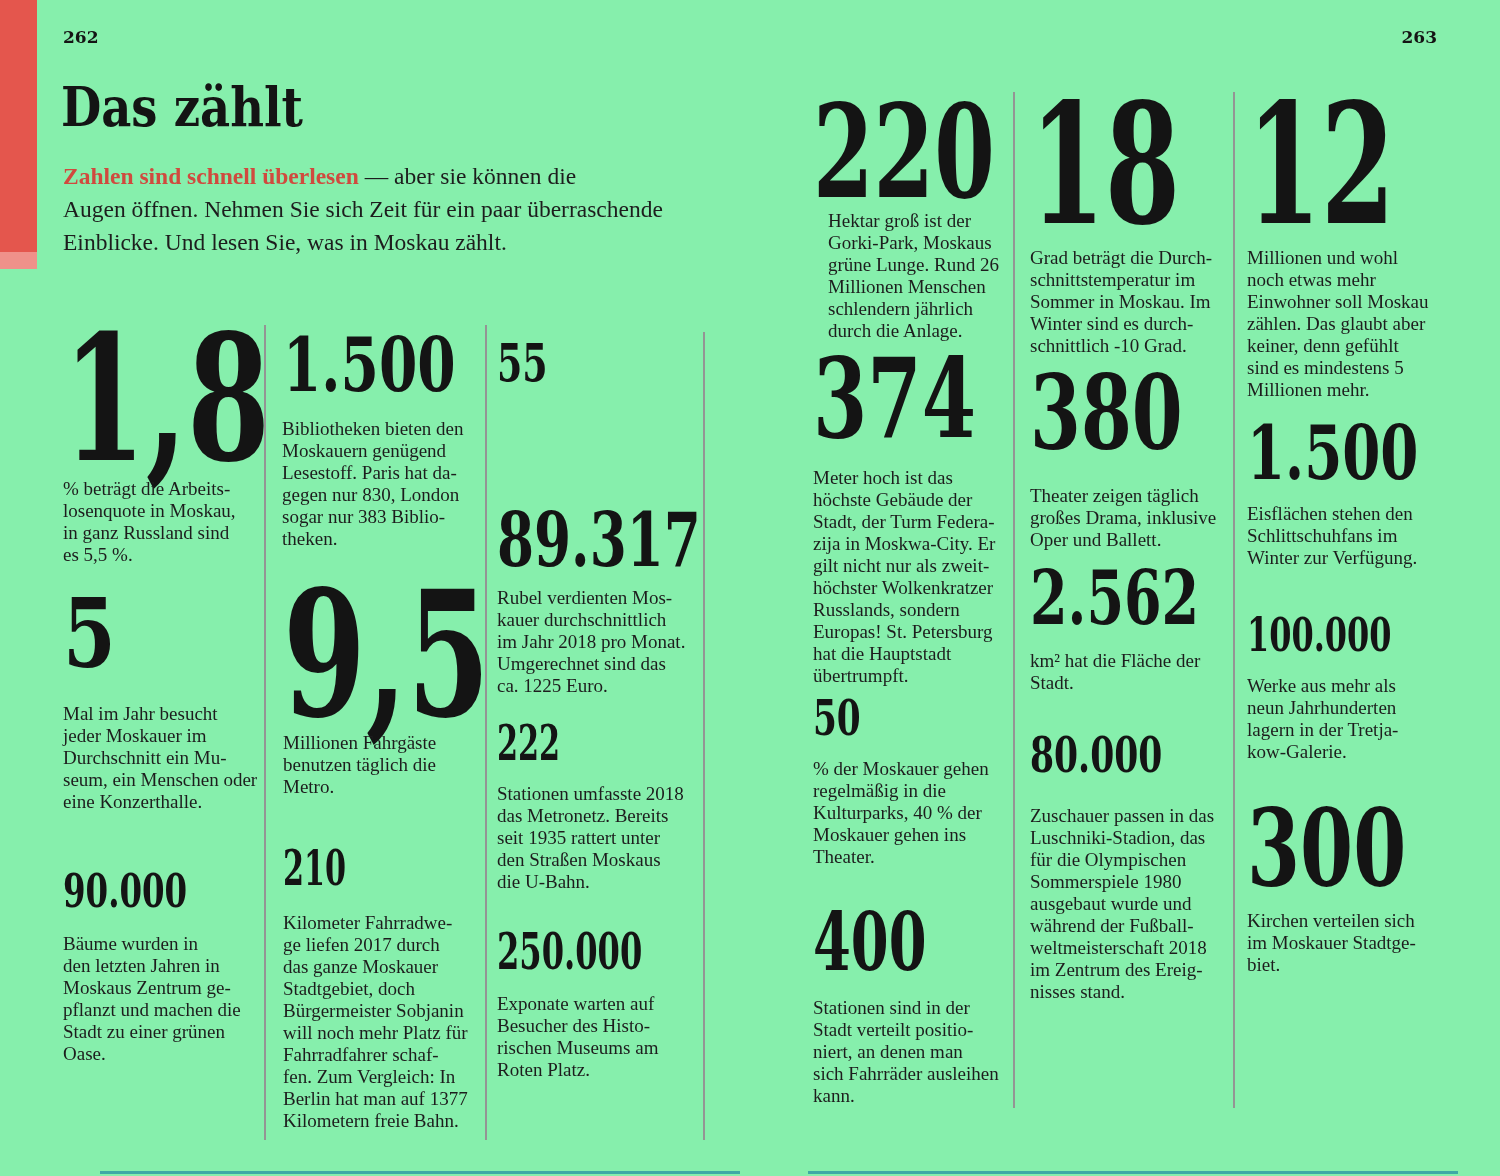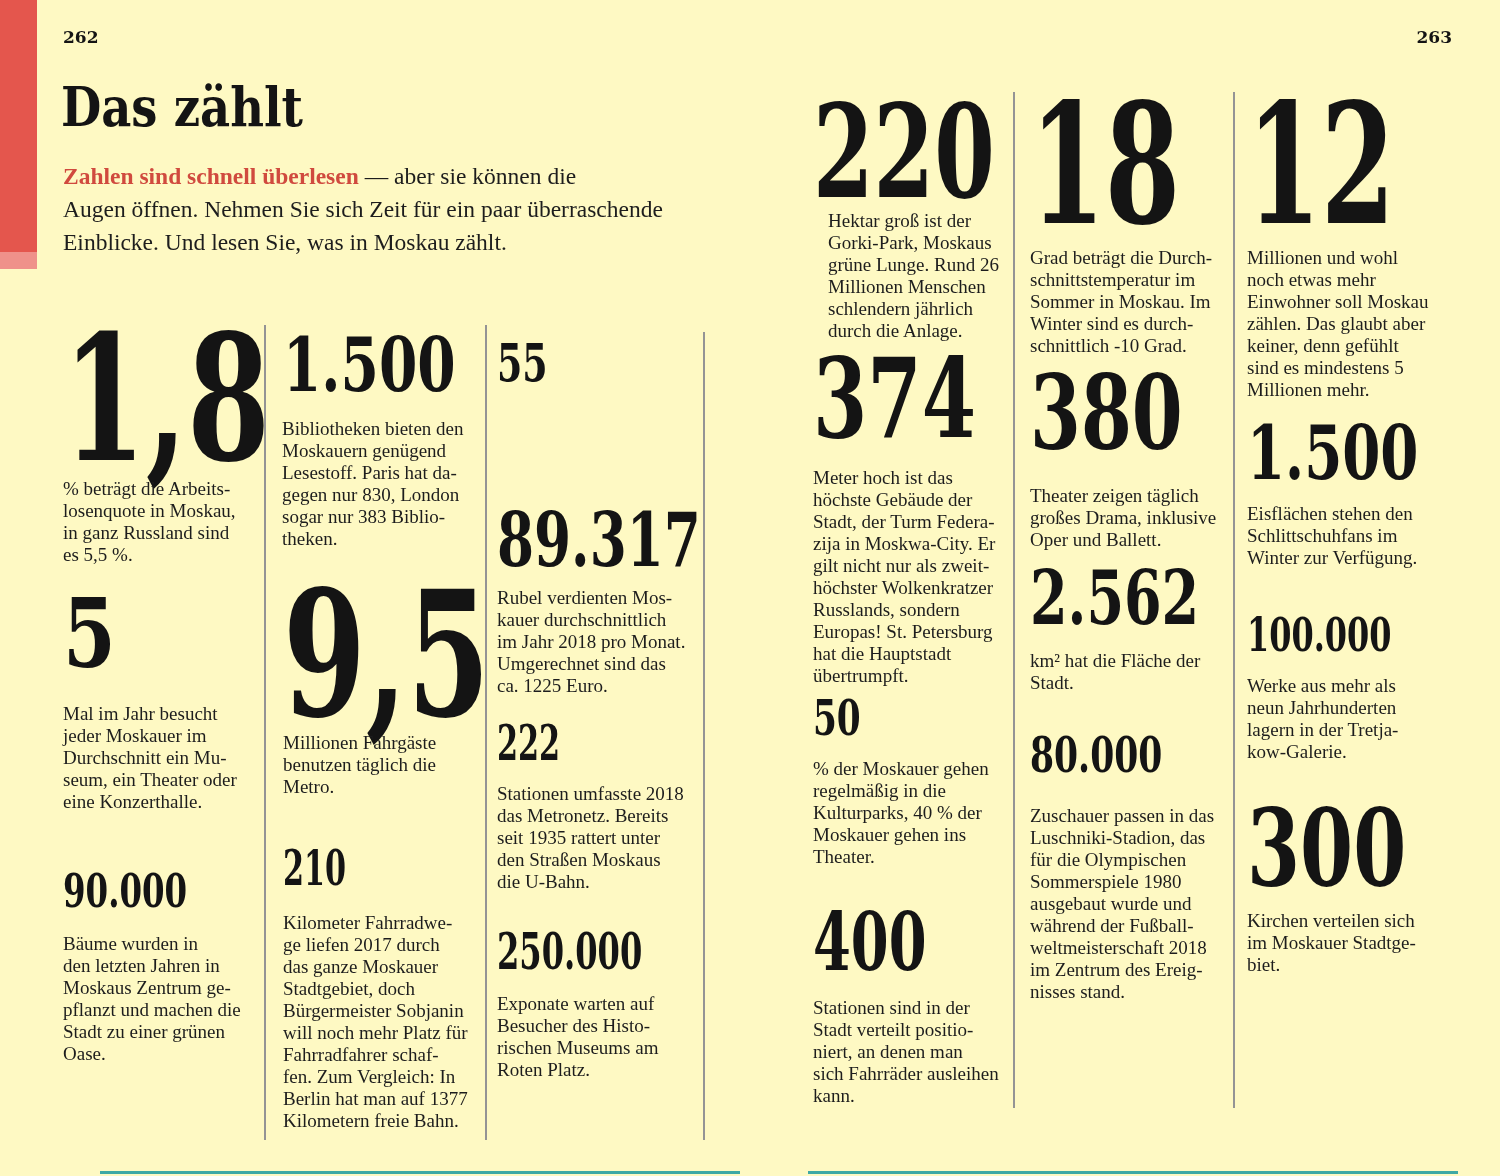--- a/index.html
+++ b/index.html
@@ -1,23 +1,23 @@
 <!DOCTYPE html>
 <html style="--accent_red: #e4564d; --accent_red_light: #ef918a; --lead_red: #d04a3e; --teal_edge: #3fa9a5;"><head>
 <meta charset="utf-8">
 <title>Das zählt</title>
 <style>
   html,body{margin:0;padding:0;background:#ffffff;}
-  .canvas{position:relative;width:1500px;height:1176px;background:#fef9c3;overflow:hidden;
+  .canvas{position:relative;width:1500px;height:1176px;background:#86efac;overflow:hidden;
           font-family:"Liberation Serif",serif;color:#1d1d1d;}
   .accent-bar{position:absolute;left:0;top:0;width:37px;height:252px;background:var(--accent_red,#e4564d);}
   .accent-bar-light{position:absolute;left:0;top:252px;width:37px;height:17px;background:var(--accent_red_light,#ef918a);}
   .pagenum{position:absolute;top:27px;font-family:"DejaVu Serif",serif;font-weight:bold;font-size:17px;color:#141414;}
   .pagenum.pn-left{left:63px;}
-  .pagenum.pn-right{right:48px;text-align:center;}
+  .pagenum.pn-right{right:63px;text-align:center;}
   .title{position:absolute;left:61px;top:80px;margin:0;font-family:"DejaVu Serif",serif;
          font-weight:bold;font-size:54px;line-height:1;color:#141414;
          transform:scaleX(0.86);transform-origin:left top;white-space:nowrap;}
   .intro{position:absolute;left:63px;top:160px;width:700px;margin:0;font-size:23.5px;line-height:33px;
          white-space:pre-line;color:#1d1d1d;}
   .intro .lead{color:var(--lead_red,#d04a3e);font-weight:bold;margin-top:39px;}
   .divider{position:absolute;width:2px;background:#949494;}
   .num{position:absolute;font-family:"DejaVu Serif",serif;font-weight:bold;line-height:1;color:#141414;
        white-space:nowrap;transform:scaleX(var(--sx,1));transform-origin:left top;}
   .desc{position:absolute;width:215px;font-size:19px;line-height:22px;white-space:pre-line;color:#1d1d1d;}
@@ -48,21 +48,21 @@
 
   <div class="num" style="left:63px;top:311px;font-size:175px;--sx:0.68;">1,8</div>
   <div class="desc" style="left:63px;top:478px;">% beträgt die Arbeits-
 losenquote in Moskau,
 in ganz Russland sind
 es 5,5 %.</div>
   <div class="num" style="left:63px;top:586px;font-size:96px;--sx:0.79;">5</div>
   <div class="desc" style="left:63px;top:703px;">Mal im Jahr besucht
 jeder Moskauer im
 Durchschnitt ein Mu-
-seum, ein Theater oder
+seum, ein Menschen oder
 eine Konzerthalle.</div>
   <div class="num" style="left:63px;top:867px;font-size:47px;--sx:0.69;">90.000</div>
   <div class="desc" style="left:63px;top:933px;">Bäume wurden in
 den letzten Jahren in
 Moskaus Zentrum ge-
 pflanzt und machen die
 Stadt zu einer grünen
 Oase.</div>
 
   <div class="num" style="left:283px;top:328px;font-size:75px;--sx:0.735;">1.500</div>

